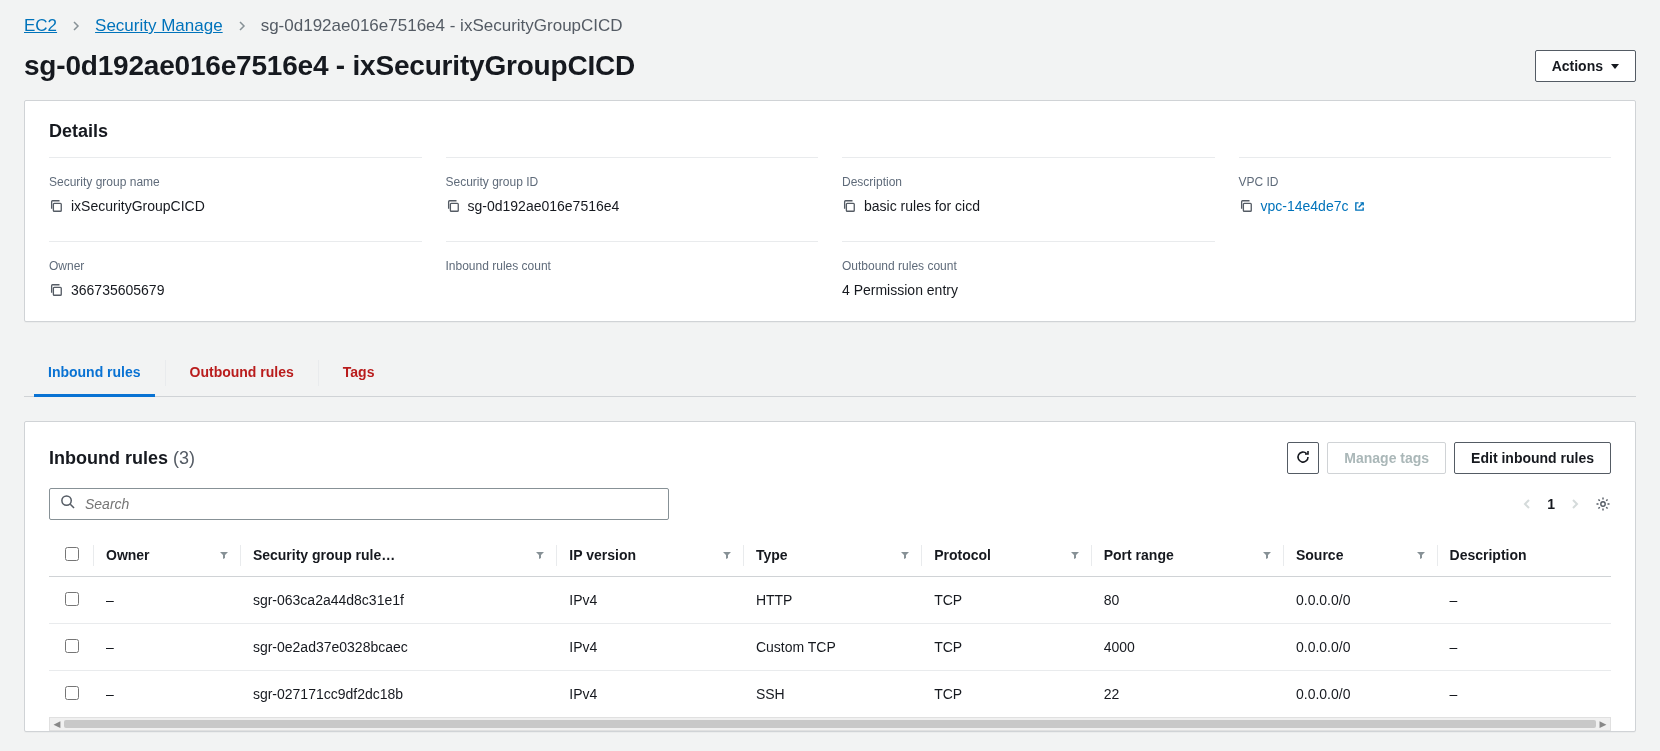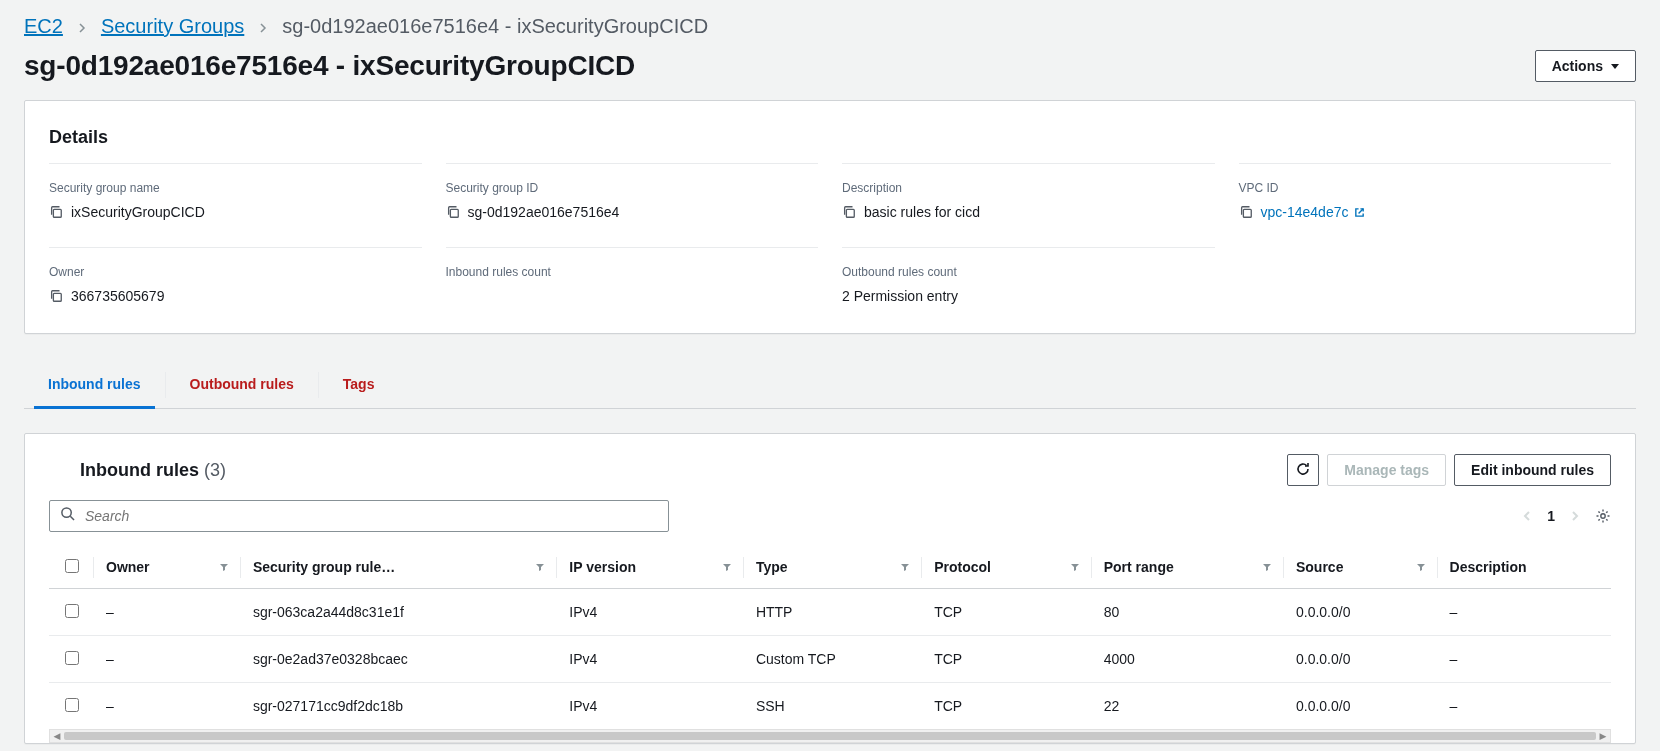--- a/index.html
+++ b/index.html
@@ -14,37 +14,37 @@
     --btn-border:#545b64;
   }
   *{box-sizing:border-box;}
   html,body{margin:0;padding:0;font-family:"Amazon Ember","Helvetica Neue",Arial,sans-serif;background:var(--bg);color:var(--text);}
   body{font-size:14px;line-height:20px;}
   a{color:var(--link);text-decoration:none;}
 
   .page{padding:16px 24px;}
 
   
-  .breadcrumb{display:flex;align-items:flex-start;gap:14px;font-size:20px;}
+  .breadcrumb{display:flex;align-items:flex-start;gap:14px;font-size:17px;}
   .breadcrumb a{text-decoration:underline;}
   .breadcrumb .current{color:#545b64;}
   .bc-sep svg{width:10px;height:10px;fill:#879196;}
 
   
   .header-row{display:flex;justify-content:space-between;align-items:center;margin:14px 0 18px;}
   h1{font-size:28px;font-weight:700;margin:0;letter-spacing:-0.2px;}
 
   
   .btn{display:inline-flex;align-items:center;gap:8px;background:#fff;border:1px solid var(--btn-border);border-radius:2px;height:32px;padding:0 16px;font-size:14px;color:var(--text);font-weight:700;cursor:pointer;}
   .btn:disabled{color:#aab7b8;border-color:#d0d3d6;cursor:default;font-weight:700;}
   .btn-icon{width:32px;padding:0;justify-content:center;}
   .caret-down{width:0;height:0;border-left:4px solid transparent;border-right:4px solid transparent;border-top:5px solid var(--text);}
 
   
-  .panel{background:#fff;border:1px solid var(--border);border-radius:2px;padding:26px 24px;box-shadow:0 1px 1px rgba(0,0,0,0.03);}
+  .panel{background:#fff;border:1px solid var(--border);border-radius:2px;padding:20px 24px;box-shadow:0 1px 1px rgba(0,0,0,0.03);}
   .panel h2{font-size:18px;font-weight:700;margin:0 0 16px;}
 
   
   .grid4{display:grid;grid-template-columns:repeat(4,1fr);column-gap:24px;row-gap:24px;}
   .grid4 .field{border-top:1px solid var(--divider);padding-top:14px;min-height:60px;}
   .field-label{font-size:12px;color:var(--muted);margin-bottom:4px;}
   .field-value{display:flex;align-items:center;gap:8px;font-size:14px;}
   .copy{flex:0 0 auto;display:inline-flex;cursor:pointer;}
   .copy svg{width:14px;height:14px;stroke:#545b64;fill:none;}
 
@@ -53,21 +53,21 @@
   
   .tabs{margin-top:28px;border-bottom:1px solid var(--border);display:flex;}
   .tab{padding:12px 4px 14px;margin:0 20px;color:#b91c1c;font-weight:700;font-size:14px;cursor:pointer;position:relative;}
   .tab:first-child{margin-left:20px;}
   .tab.active{color:var(--accent);}
   .tab.active::after{content:"";position:absolute;left:-10px;right:-10px;bottom:-1px;height:3px;background:var(--accent);}
   .tab-sep{width:1px;background:var(--divider);margin:10px 0;}
 
   
   .rules-panel{margin-top:24px;}
-  .rules-head{display:flex;justify-content:space-between;align-items:center;margin-left:31px;}
+  .rules-head{display:flex;justify-content:space-between;align-items:center;}
   .rules-title{font-size:18px;font-weight:700;}
   .rules-title .count{font-weight:400;color:#545b64;}
   .rules-actions{display:flex;gap:8px;align-items:center;}
 
   
   .toolbar-row{display:flex;justify-content:space-between;align-items:center;margin-top:14px;}
   .search{flex:0 0 620px;display:flex;align-items:center;gap:8px;border:1px solid #879196;border-radius:2px;height:32px;padding:0 10px;background:#fff;}
   .search svg{width:15px;height:15px;stroke:#545b64;fill:none;}
   .search input{border:none;outline:none;flex:1;font-size:14px;background:transparent;font-style:italic;color:#555;}
   .pager{display:flex;align-items:center;gap:14px;color:#545b64;}
@@ -97,21 +97,21 @@
 </head>
 <body>
 
 <div class="page">
 
   <nav class="breadcrumb">
     <a href="#">EC2</a>
     <span class="bc-sep"><svg viewBox="0 0 10 10">
           <path d="M3 1 l4 4 -4 4" stroke="#879196" fill="none" stroke-width="1.5"></path>
         </svg></span>
-    <a href="#">Security Groups</a>
+    <a href="#">Security Manage</a>
     <span class="bc-sep"><svg viewBox="0 0 10 10">
           <path d="M3 1 l4 4 -4 4" stroke="#879196" fill="none" stroke-width="1.5"></path>
         </svg></span>
     <span class="current">sg-0d192ae016e7516e4 - ixSecurityGroupCICD</span>
   </nav>
 
   <div class="header-row">
     <h1>sg-0d192ae016e7516e4 - ixSecurityGroupCICD</h1>
     <button class="btn">
       <span>Actions</span>
@@ -189,21 +189,21 @@
             </span>
           <span>366735605679</span>
         </div>
       </div>
       <div class="field">
         <div class="field-label">Inbound rules count</div>
       </div>
       <div class="field">
         <div class="field-label">Outbound rules count</div>
         <div class="field-value">
-            <span>2 Permission entry</span>
+            <span>4 Permission entry</span>
           </div>
       </div>
       <div></div>
     </div>
   </section>
 
   <div class="tabs">
     <div class="tab active">Inbound rules</div>
     <div class="tab-sep"></div>
     <div class="tab">Outbound rules</div>

